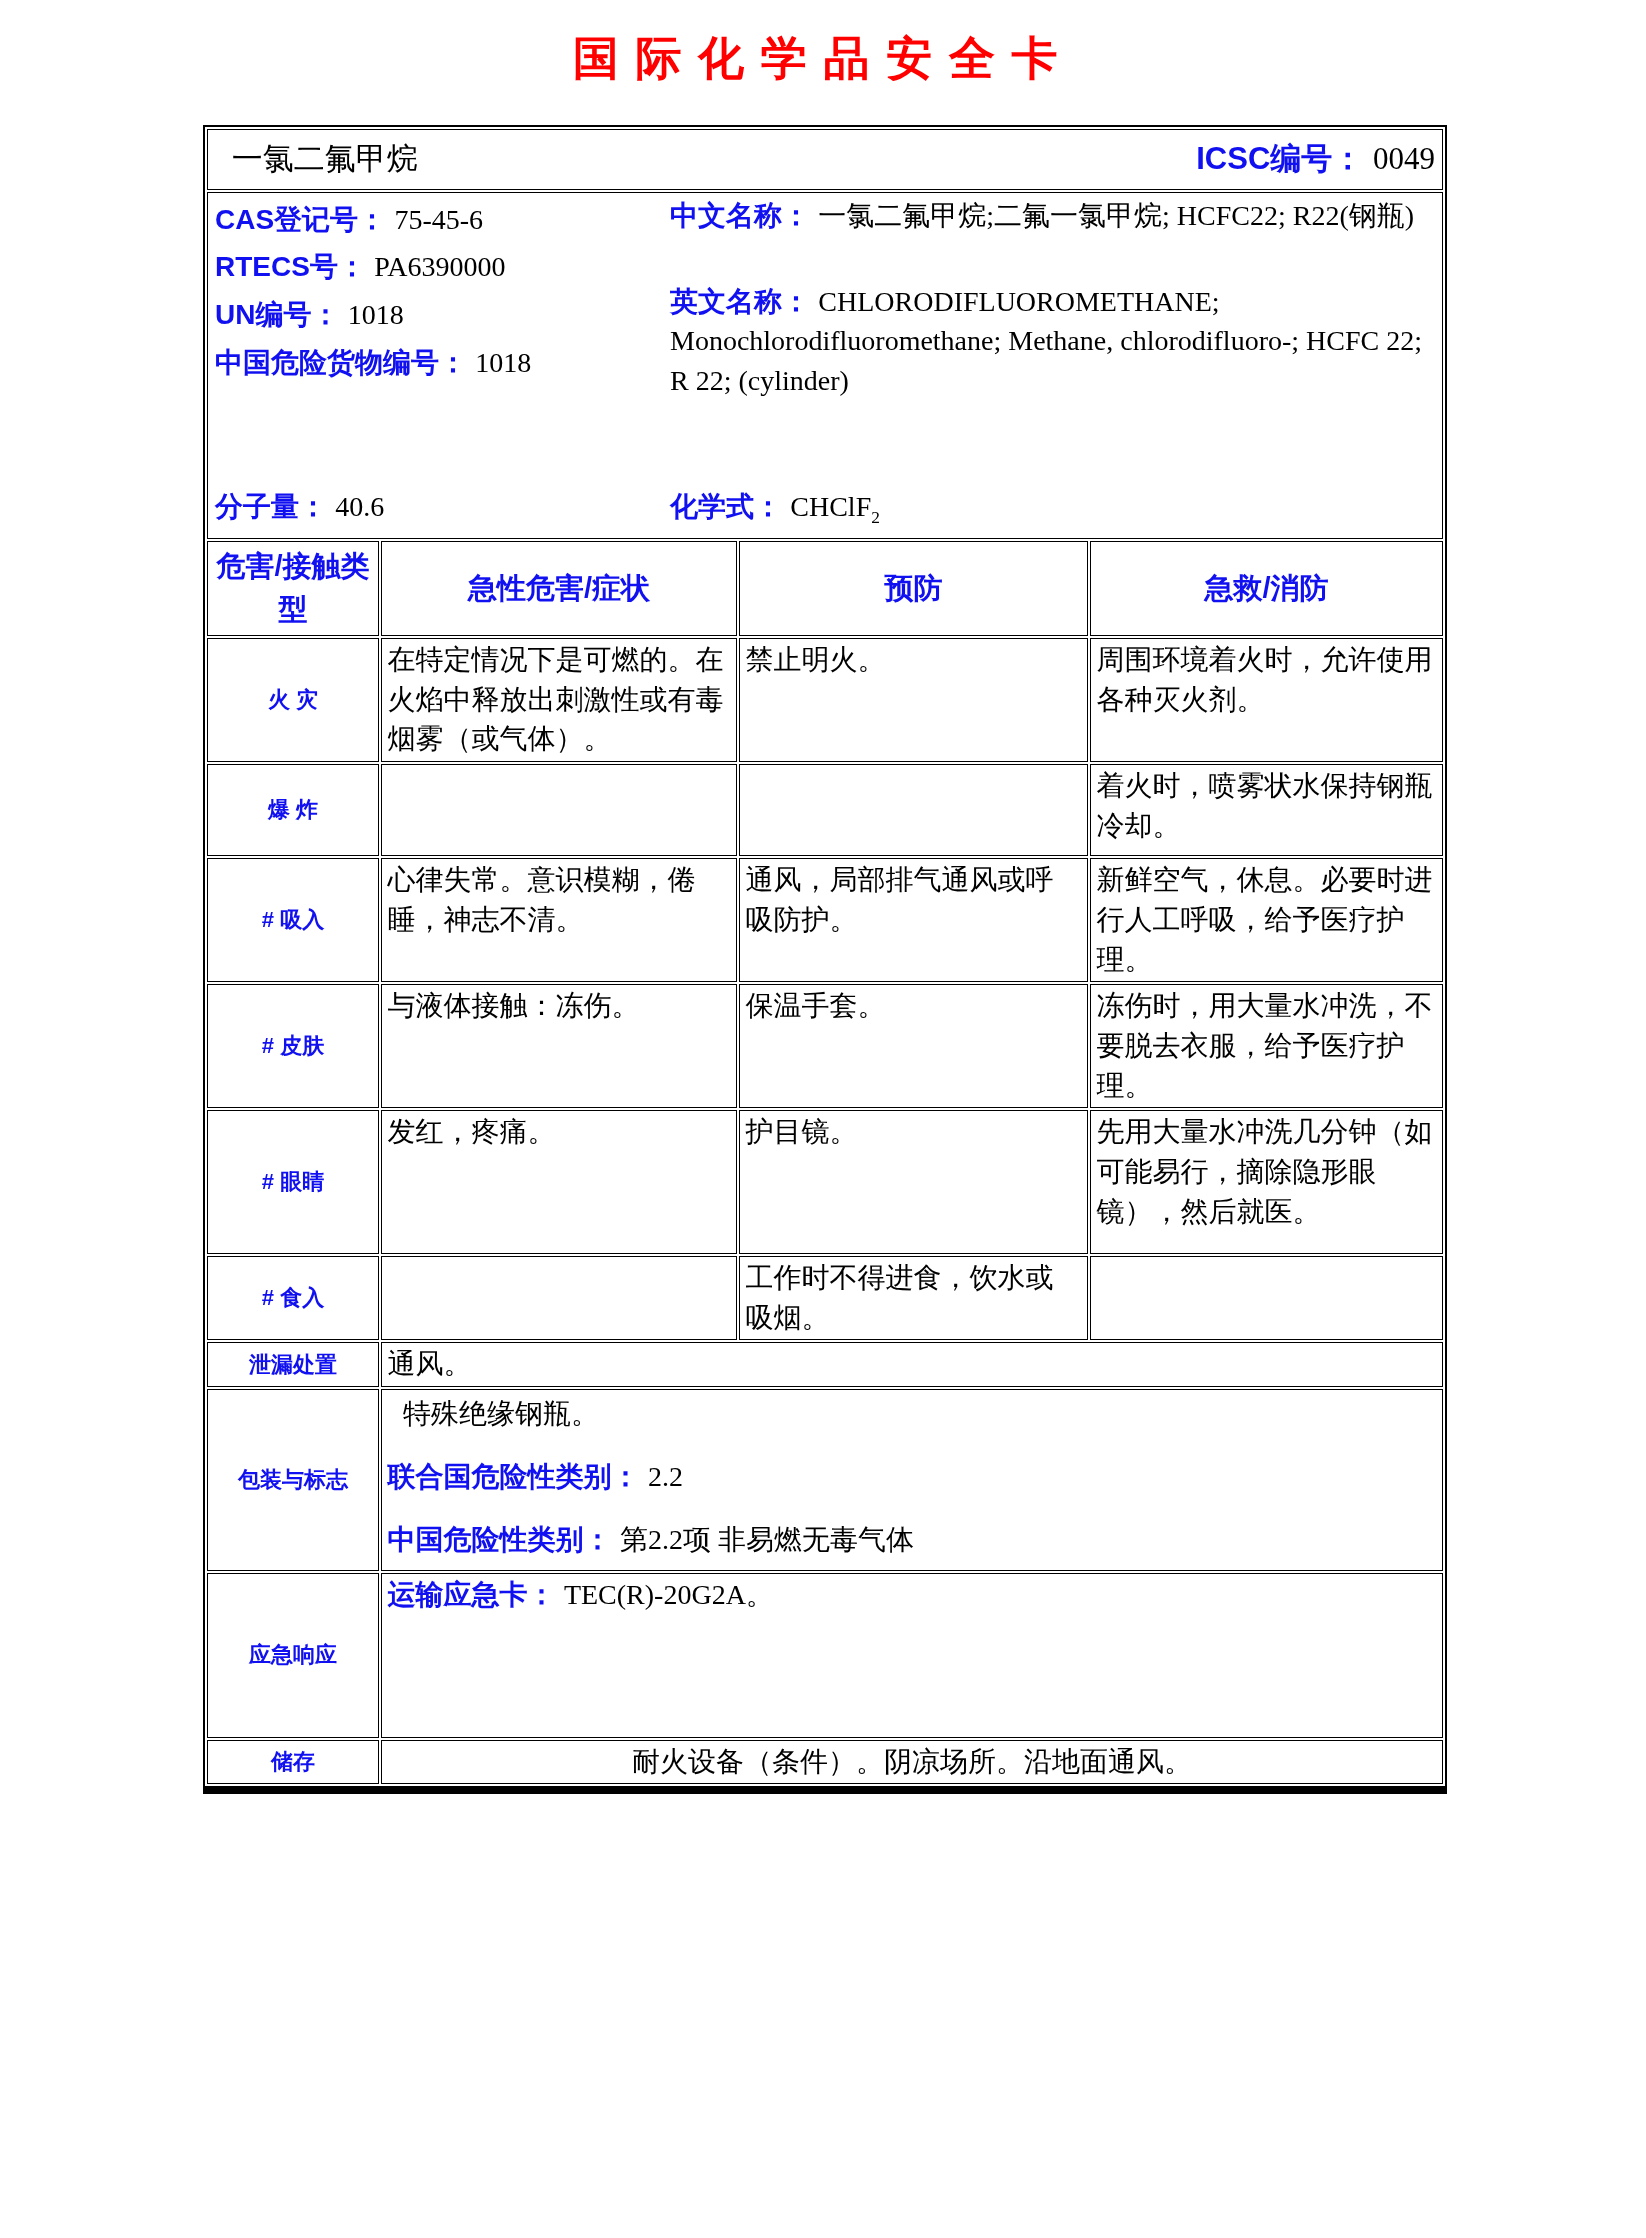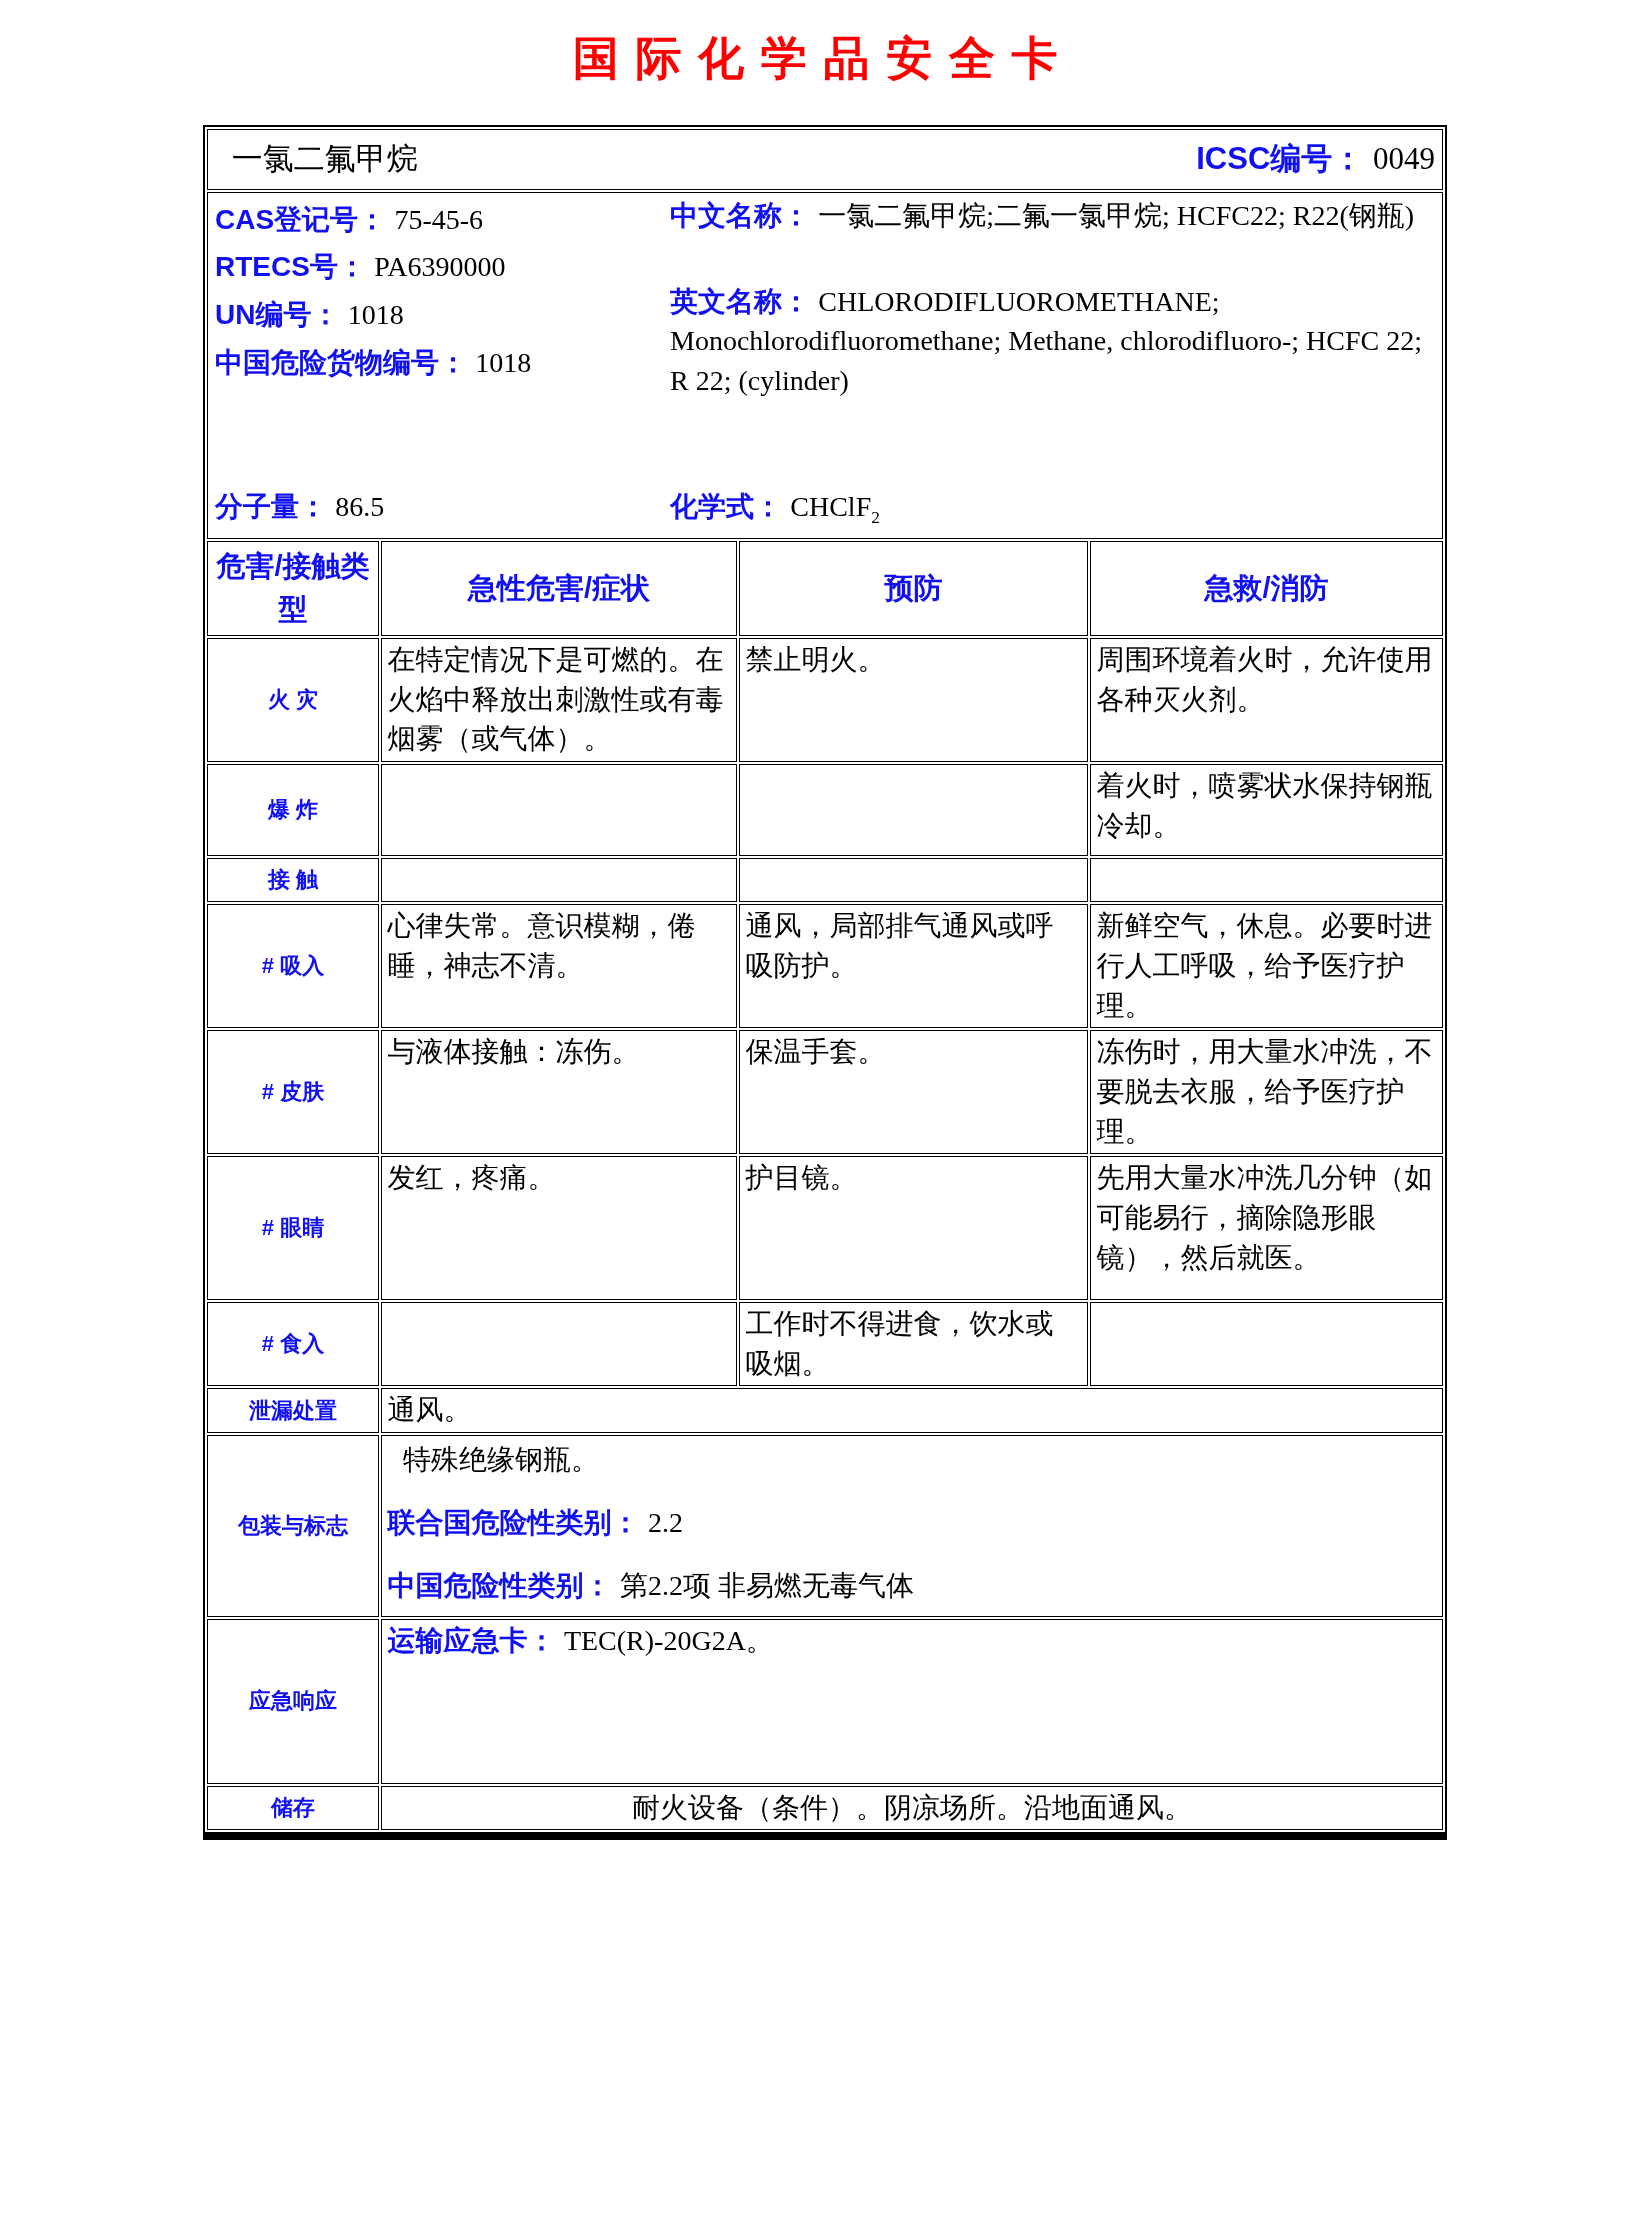--- a/index.html
+++ b/index.html
@@ -146,21 +146,21 @@
             <div class="id-line"><span class="lbl">RTECS号：</span><span class="val">PA6390000</span></div>
             <div class="id-line"><span class="lbl">UN编号：</span><span class="val">1018</span></div>
             <div class="id-line"><span class="lbl">中国危险货物编号：</span><span class="val">1018</span></div>
           </div>
           <div class="id-right">
             <p class="para"><span class="lbl">中文名称：</span><span class="val">一氯二氟甲烷;二氟一氯甲烷; HCFC22; R22(钢瓶)</span></p>
             <p class="para en"><span class="lbl">英文名称：</span><span class="val">CHLORODIFLUOROMETHANE; Monochlorodifluoromethane; Methane, chlorodifluoro-; HCFC 22; R 22; (cylinder)</span></p>
           </div>
         </div>
         <div class="id-bottom">
-          <div class="mw"><span class="lbl">分子量：</span><span class="val">86.5</span></div>
+          <div class="mw"><span class="lbl">分子量：</span><span class="val">40.6</span></div>
           <div class="formula"><span class="lbl">化学式：</span><span class="val">CHClF</span><sub>2</sub></div>
         </div>
       </div>
     </td>
   </tr>
 
   <tr class="r-head">
     <td class="head-cell">危害/接触类型</td>
     <td class="head-cell">急性危害/症状</td>
     <td class="head-cell">预防</td>
@@ -174,26 +174,20 @@
     <td class="body-cell">周围环境着火时，允许使用各种灭火剂。</td>
   </tr>
 
   <tr class="r-expl">
     <td class="label-cell">爆 炸</td>
     <td class="body-cell"></td>
     <td class="body-cell"></td>
     <td class="body-cell">着火时，喷雾状水保持钢瓶冷却。</td>
   </tr>
 
-  <tr class="r-expo">
-    <td class="label-cell">接 触</td>
-    <td class="body-cell"></td>
-    <td class="body-cell"></td>
-    <td class="body-cell"></td>
-  </tr>
 
   <tr class="r-inhal">
     <td class="label-cell"># 吸入</td>
     <td class="body-cell">心律失常。意识模糊，倦睡，神志不清。</td>
     <td class="body-cell">通风，局部排气通风或呼吸防护。</td>
     <td class="body-cell">新鲜空气，休息。必要时进行人工呼吸，给予医疗护理。</td>
   </tr>
 
   <tr class="r-skin">
     <td class="label-cell"># 皮肤</td>

